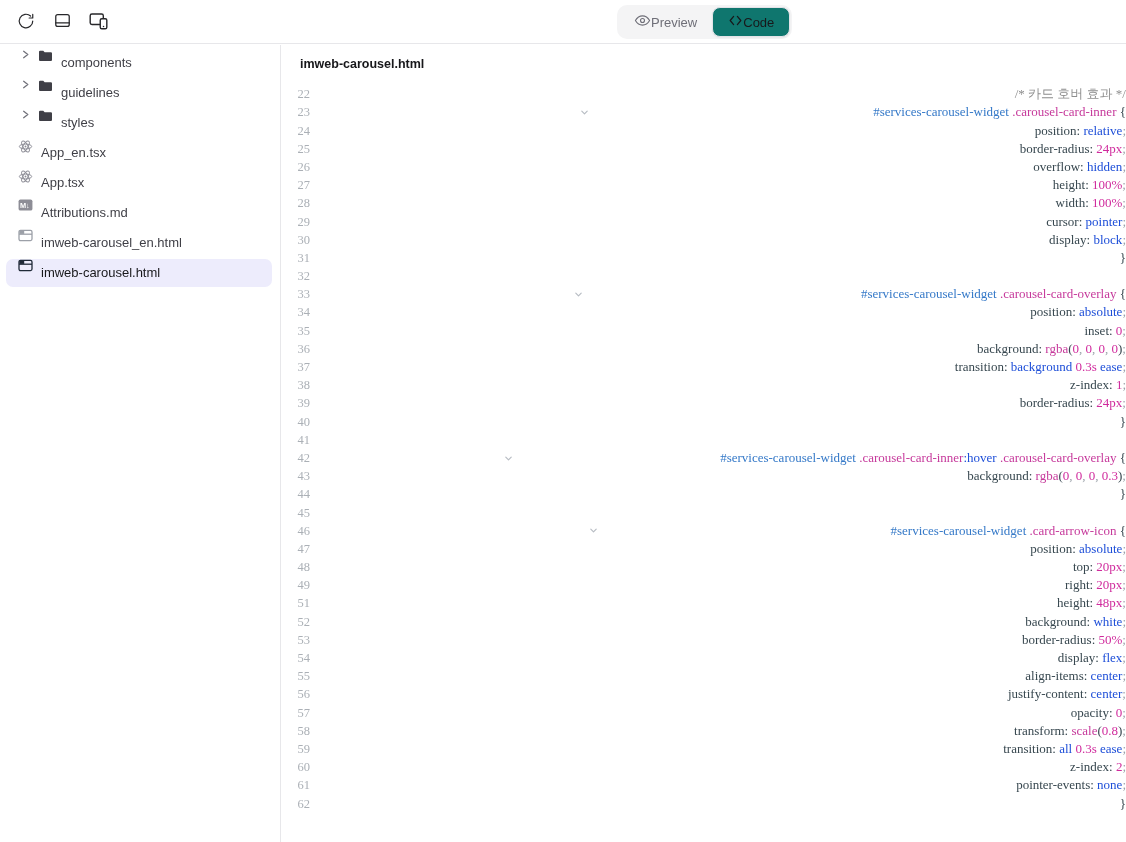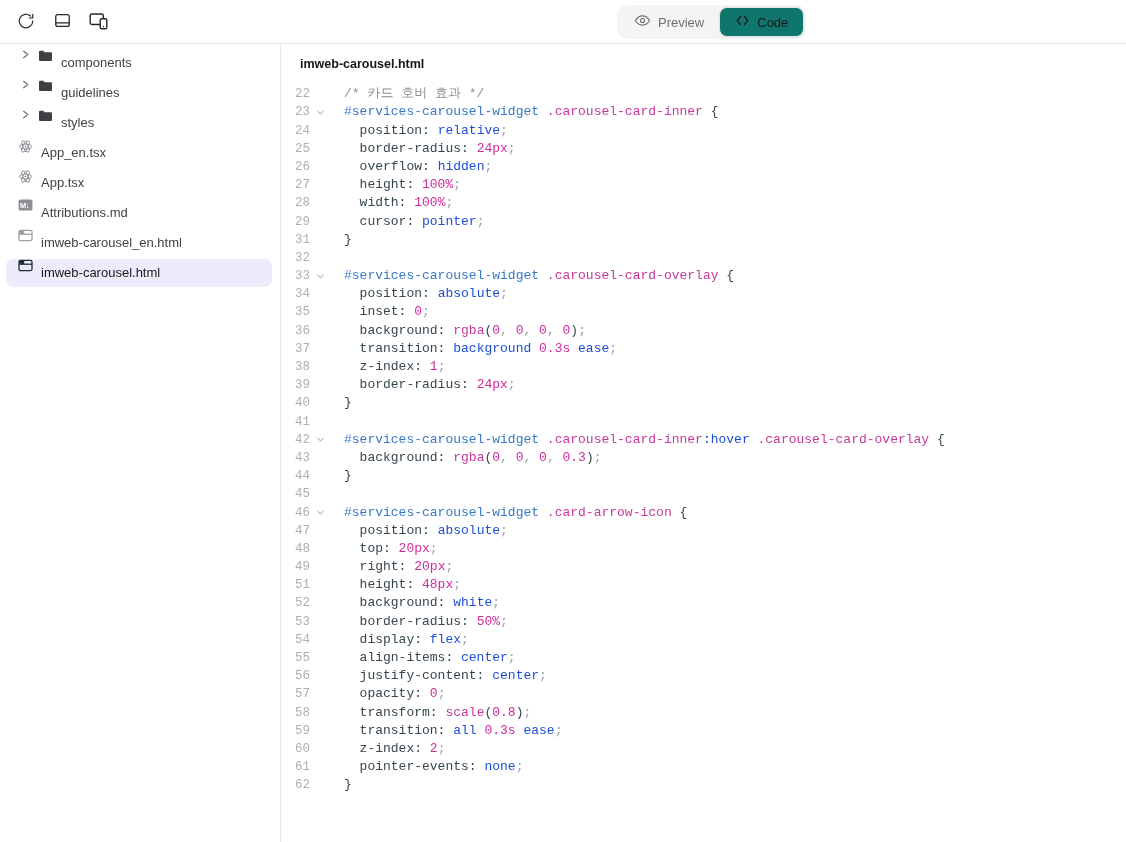--- a/index.html
+++ b/index.html
@@ -9,21 +9,21 @@
   
   .topbar { position:absolute; left:0; top:0; width:1126px; height:44px;
             background:#fff; border-bottom:1px solid #e7e7ea; }
   .topbar-icons { position:absolute; left:8px; top:0; height:44px; display:flex; align-items:center; }
   .icon-btn { width:36px; height:36px; display:flex; align-items:center; justify-content:center;
               background:none; border:none; cursor:pointer; border-radius:8px; }
   .icon-btn svg { stroke:#27272a; fill:none; stroke-width:1.6; stroke-linecap:round; stroke-linejoin:round; }
 
   .view-toggle { position:absolute; left:617px; top:5px; height:34px; background:#f4f4f5;
                  border-radius:10px; display:flex; align-items:center; padding:2px; }
-  .vt-btn { height:30px; display:flex; align-items:center; gap:7px; border:none; background:transparent;
+  .vt-btn { height:30px; display:flex; align-items:center; border:none; background:transparent;
             padding:0 15px; border-radius:8px; font-family:"Liberation Sans",sans-serif;
             font-size:13px; color:#6f6f78; cursor:pointer; }
   .vt-btn.active { background:#0f766e; border:1px solid #e3e3e8; color:#18181b; font-weight:500;
                    box-shadow:0 1px 2px rgba(0,0,0,0.05); }
   .vt-btn svg { stroke:currentColor; fill:none; stroke-width:1.6; stroke-linecap:round; stroke-linejoin:round; }
 
   
   .sidebar { position:absolute; left:0; top:45px; width:281px; height:797px;
              background:#fff; border-right:1px solid #e7e7ea; padding-top:2px; }
   .tree-row { height:28px; margin:2px 8px 2px 6px; display:flex; align-items:flex-start;
@@ -36,21 +36,21 @@
   .row-icon { width:18px; display:flex; align-items:center; justify-content:center; margin-right:7px; color:#9ca0a8; }
   .tree-row.selected .row-icon { color:#1f2937; }
   .row-label { font-size:13px; line-height:28px; white-space:nowrap; }
 
   
   .main { position:absolute; left:282px; top:45px; width:844px; height:797px; background:#fff; }
   .file-title { height:35px; padding:12px 0 0 18px; font-size:12.5px; font-weight:700;
                 color:#17171a; background:#fff; position:relative; z-index:2; }
   .code-viewport { position:absolute; left:0; top:35px; right:0; bottom:0; overflow:hidden; z-index:1; }
   .code-line { display:flex; height:18.2px; line-height:18.2px;
-               font-family:Liberation Mono, monospace; font-size:13px; }
+               font-family:Liberation Serif, serif; font-size:13px;justify-content:space-between; }
   .code-line:first-child { margin-top:-13px; }
   .ln-gutter { width:28px; flex:0 0 28px; text-align:right; color:#abb0b6; font-size:12.5px;
                user-select:none; }
   .ln-fold { width:20px; flex:0 0 20px; display:flex; align-items:center; justify-content:center; cursor:pointer; }
   .ln-text { padding-left:14px; white-space:pre; color:#37474f; }
 
   .tk-d   { color:#37474f; }
   .tk-sep { color:#9aa1a8; }
   .tk-cm  { color:#8e8e8e; }
   .tk-id  { color:#3579c8; }
@@ -252,20 +252,25 @@
         <span class="ln-gutter">28</span>
         <span class="ln-fold"></span>
         <span class="ln-text"><span class="tk-d">  width:</span><span class="tk-nm"> 100%</span><span class="tk-sep">;</span></span>
       </div>
       <div class="code-line">
         <span class="ln-gutter">29</span>
         <span class="ln-fold"></span>
         <span class="ln-text"><span class="tk-d">  cursor:</span><span class="tk-kw"> pointer</span><span class="tk-sep">;</span></span>
       </div>
       <div class="code-line">
+        <span class="ln-gutter">30</span>
+        <span class="ln-fold"></span>
+        <span class="ln-text"><span class="tk-d">  display:</span><span class="tk-kw"> block</span><span class="tk-sep">;</span></span>
+      </div>
+      <div class="code-line">
         <span class="ln-gutter">31</span>
         <span class="ln-fold"></span>
         <span class="ln-text"><span class="tk-d">}</span></span>
       </div>
       <div class="code-line">
         <span class="ln-gutter">32</span>
         <span class="ln-fold"></span>
         <span class="ln-text"></span>
       </div>
       <div class="code-line">

